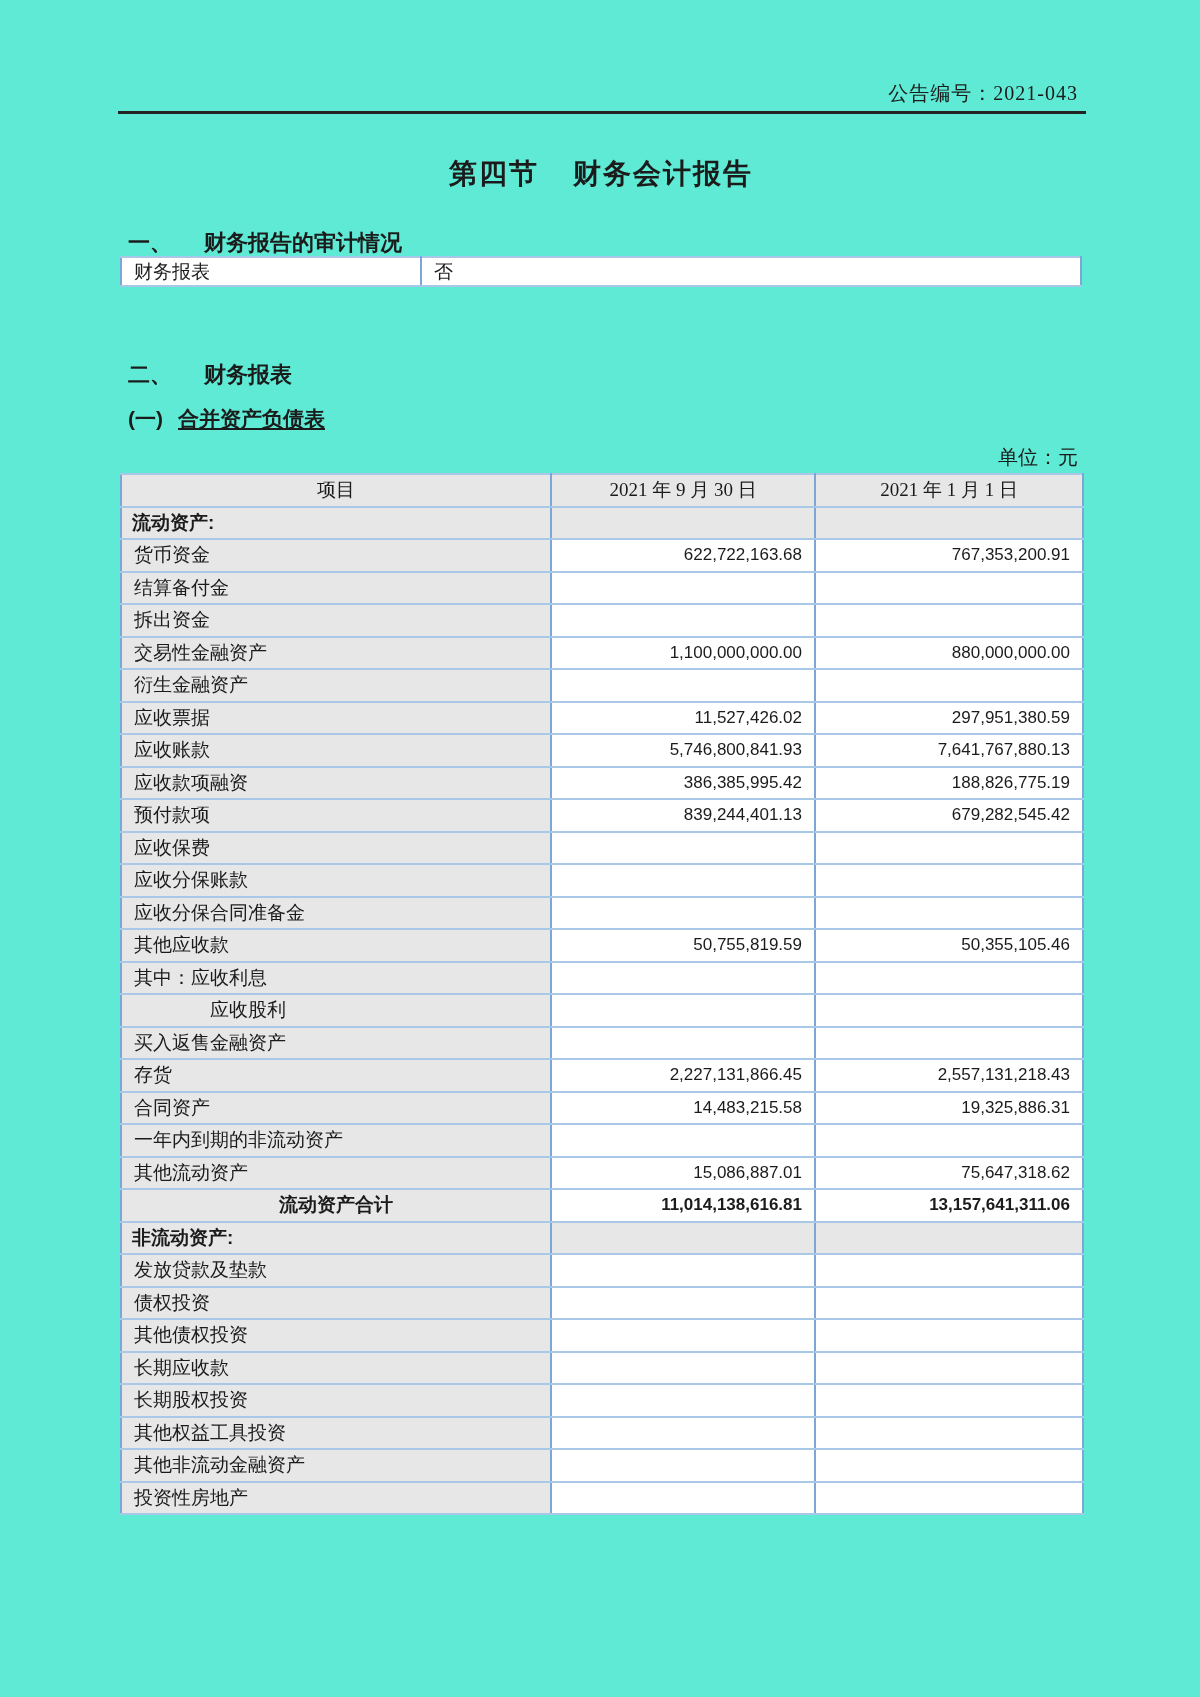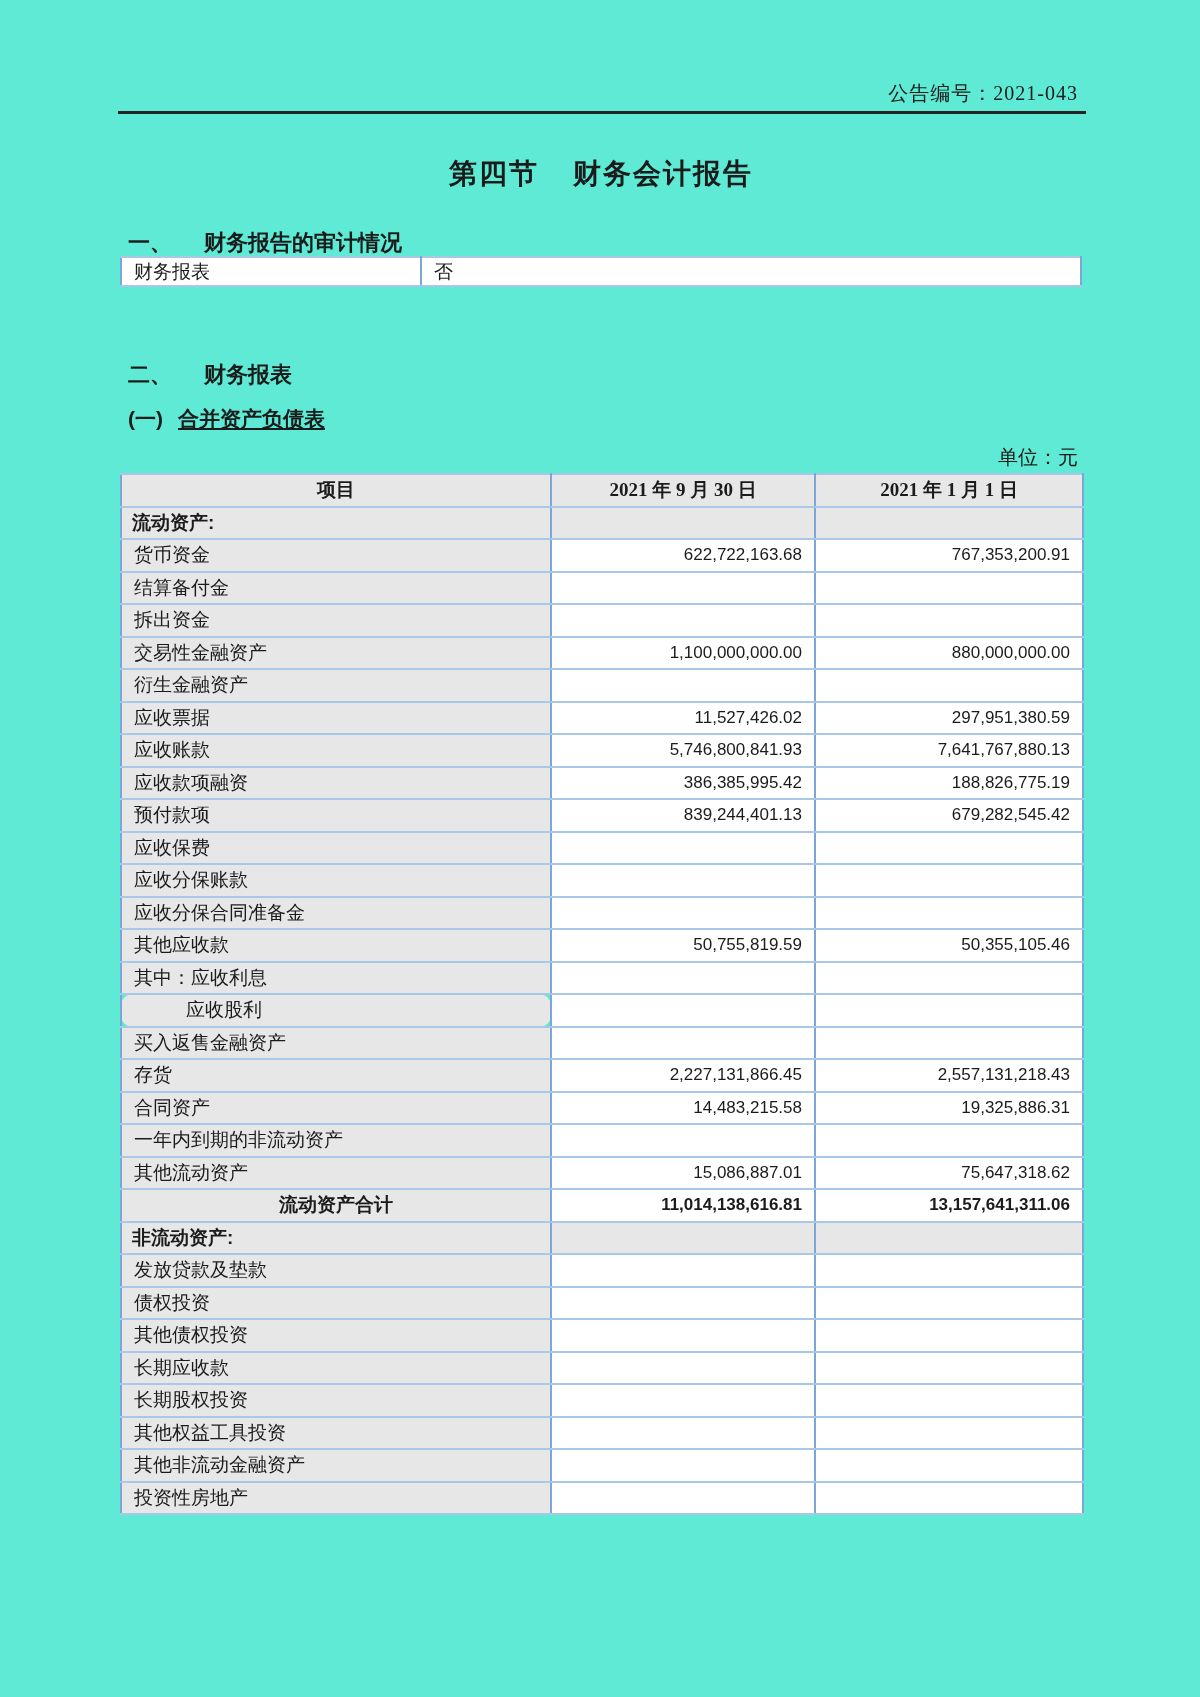--- a/index.html
+++ b/index.html
@@ -117,21 +117,21 @@
     border-right: 2px solid #7CA6D5;
     height: 30.5px;
     padding: 0;
     vertical-align: middle;
     overflow: hidden;
     white-space: nowrap;
   }
   .bs-table th {
     background: #E7E7E7;
     font-family: "Liberation Serif", "DejaVu Serif", serif;
-    font-weight: bold;
+    font-weight: normal;
     font-size: 19px;
     text-align: center;
   }
   .bs-table td.c-label {
     background: #E7E7E7;
     font-size: 19px;
     padding-left: 12px;
     text-align: left;
   }
   .bs-table td.c-val {
@@ -143,21 +143,21 @@
   }
   .bs-table tr.row-section td {
     background: #E7E7E7;
     margin-left: 23px;
   }
   .bs-table tr.row-section td.c-label {
     font-family: "Liberation Sans", "DejaVu Sans", sans-serif;
     font-weight: bold;
     padding-left: 10px;
   }
-  .bs-table tr.row-subitem td.c-label { padding-left: 64px; border-radius: 12px; }
+  .bs-table tr.row-subitem td.c-label { padding-left: 88px; }
   .bs-table tr.row-total td.c-label {
     font-family: "Liberation Sans", "DejaVu Sans", sans-serif;
     font-weight: bold;
     text-align: center;
     padding-left: 0;
   }
   .bs-table tr.row-total td.c-val { font-weight: bold; }
 </style>
 </head>
 <body>

